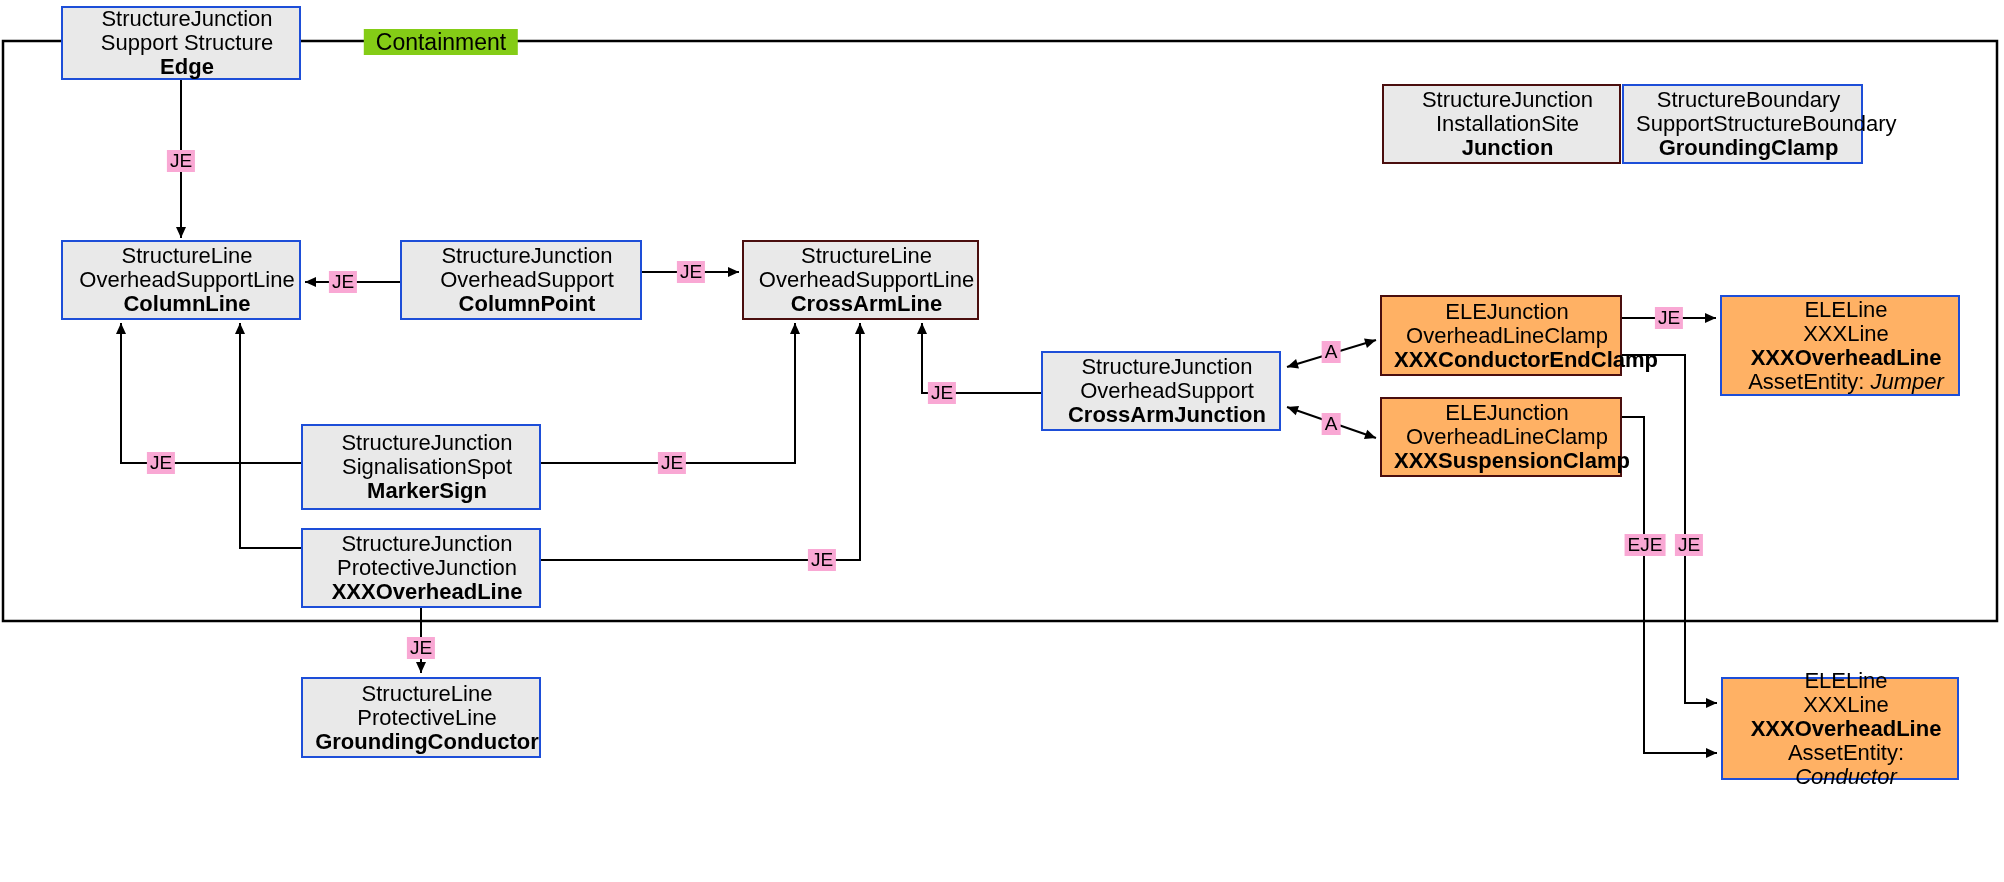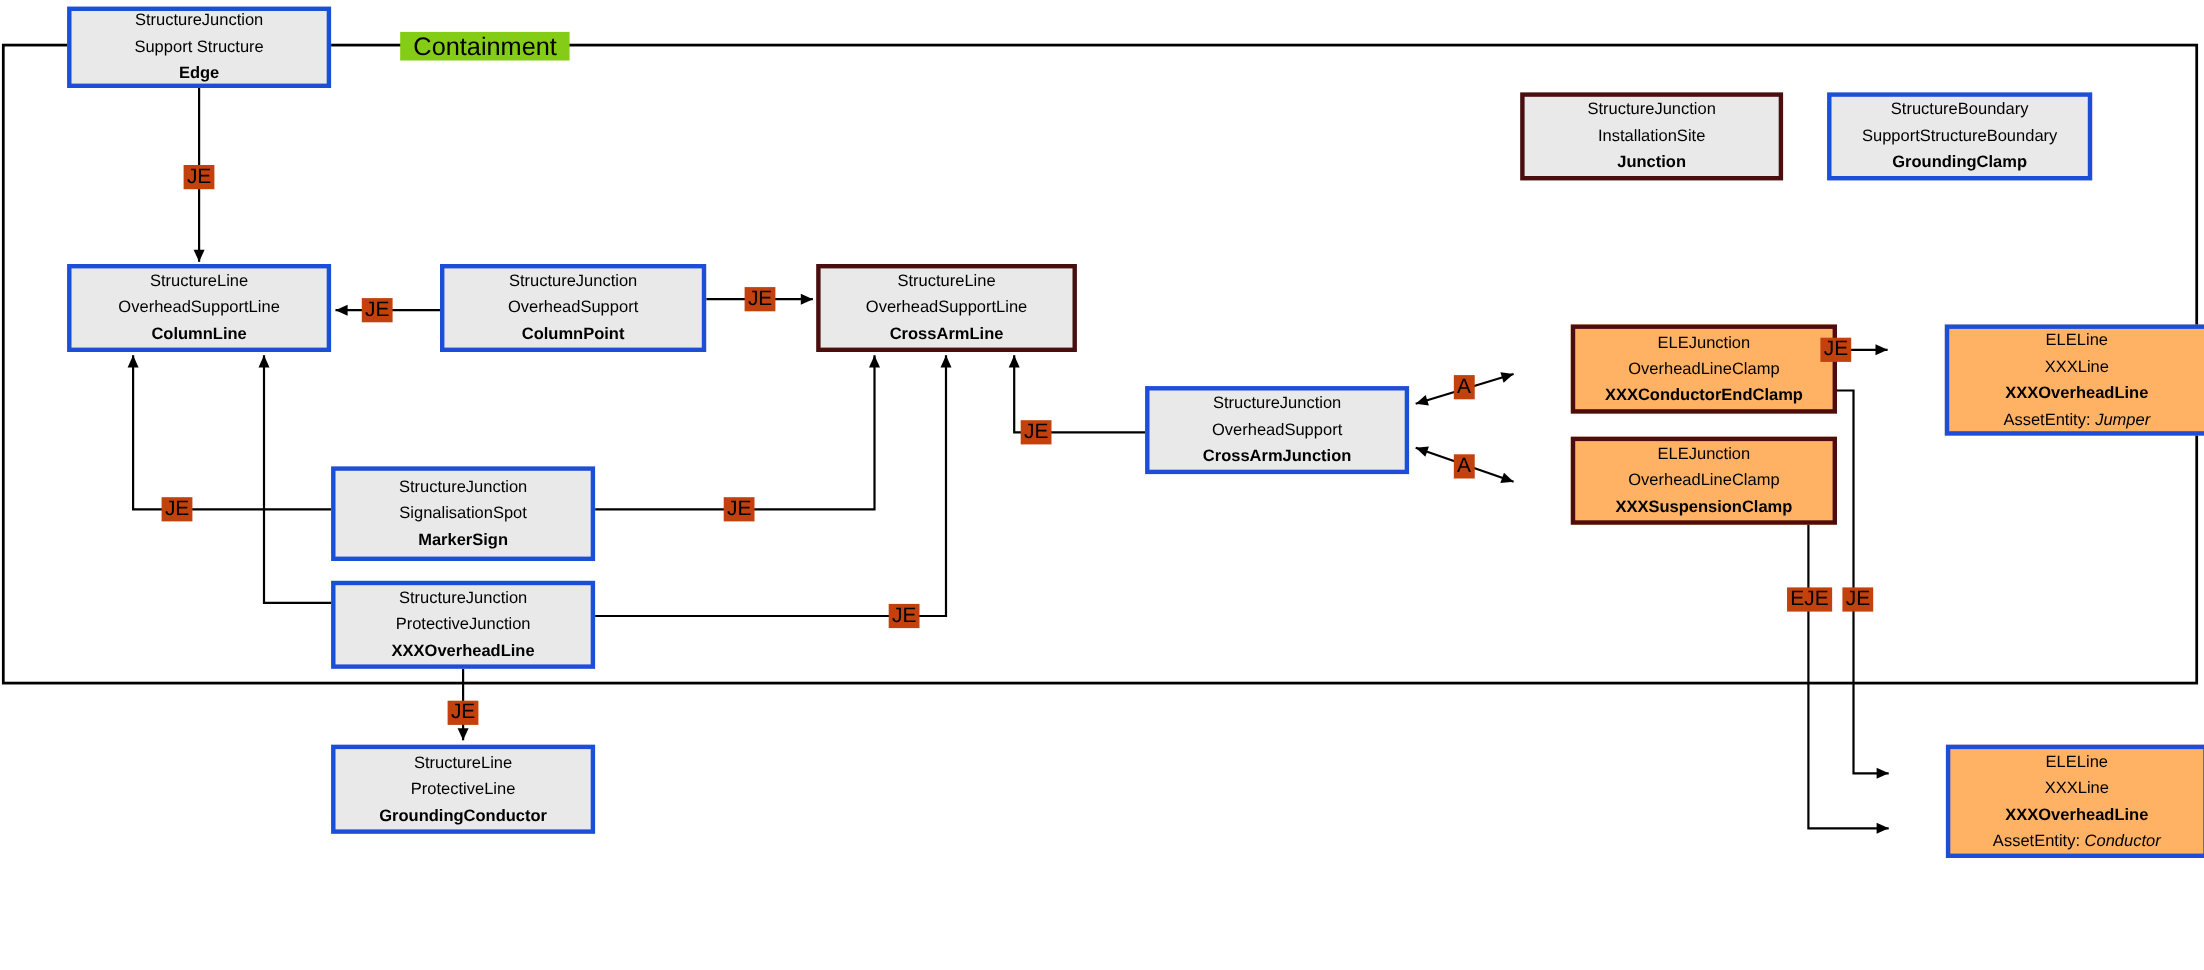--- a/index.html
+++ b/index.html
@@ -1,27 +1,27 @@
 <!DOCTYPE html>
 <html><head>
 <meta charset="utf-8">
 <style>
   html,body{margin:0;padding:0;background:#ffffff;}
   #canvas{position:relative;width:2004px;height:882px;background:#ffffff;
           font-family:"Liberation Sans",sans-serif;color:#000;overflow:hidden;}
   #wires{position:absolute;left:0;top:0;z-index:1;}
-  .node{position:absolute;box-sizing:border-box;background:#E9E9E9;border:4px solid #1d4ed8;
+  .node{position:absolute;box-sizing:border-box;background:#E9E9E9;border:2px solid #1d4ed8;
         display:flex;flex-direction:column;justify-content:center;align-items:center;
-        font-size:15px;line-height:24px;text-align:center;z-index:2;}
-  .node.orange{background:#FFB164;margin-left:48px;}
+        font-size:22px;line-height:24px;text-align:center;z-index:2;padding-left:12px;}
+  .node.orange{background:#FFB164;}
   .node.maroon{border-color:#4A0E0E;}
   .nl{width:100%;}
   .bold{font-weight:bold;}
   .it{font-style:italic;text-align:center;}
-  .elbl{position:absolute;transform:translate(-50%,-50%);background:#c2410c;
+  .elbl{position:absolute;transform:translate(-50%,-50%);background:#f9a8d4;
         padding:0 3px;font-size:19px;line-height:22px;z-index:3;white-space:nowrap;text-align:center;}
   .clbl{position:absolute;transform:translate(-50%,-50%);background:#84cc16;
         padding:0 12px;font-size:23px;line-height:26px;z-index:3;white-space:nowrap;}
   .legend{position:absolute;left:64px;top:845px;font-size:20px;line-height:24px;
           white-space:pre;z-index:3;}
 </style>
 </head>
 <body>
 
 <div id="canvas">
@@ -56,21 +56,21 @@
     <div class="nl">Support Structure</div>
     <div class="nl bold">Edge</div>
   </div>
 
   <div class="node maroon" style="left:1382px;top:84px;width:239px;height:80px">
     <div class="nl">StructureJunction</div>
     <div class="nl">InstallationSite</div>
     <div class="nl bold">Junction</div>
   </div>
 
-  <div class="node" style="left:1661px;top:84px;width:241px;height:80px">
+  <div class="node" style="left:1622px;top:84px;width:241px;height:80px">
     <div class="nl">StructureBoundary</div>
     <div class="nl">SupportStructureBoundary</div>
     <div class="nl bold">GroundingClamp</div>
   </div>
 
   <div class="node" style="left:61px;top:240px;width:240px;height:80px">
     <div class="nl">StructureLine</div>
     <div class="nl">OverheadSupportLine</div>
     <div class="nl bold">ColumnLine</div>
   </div>

